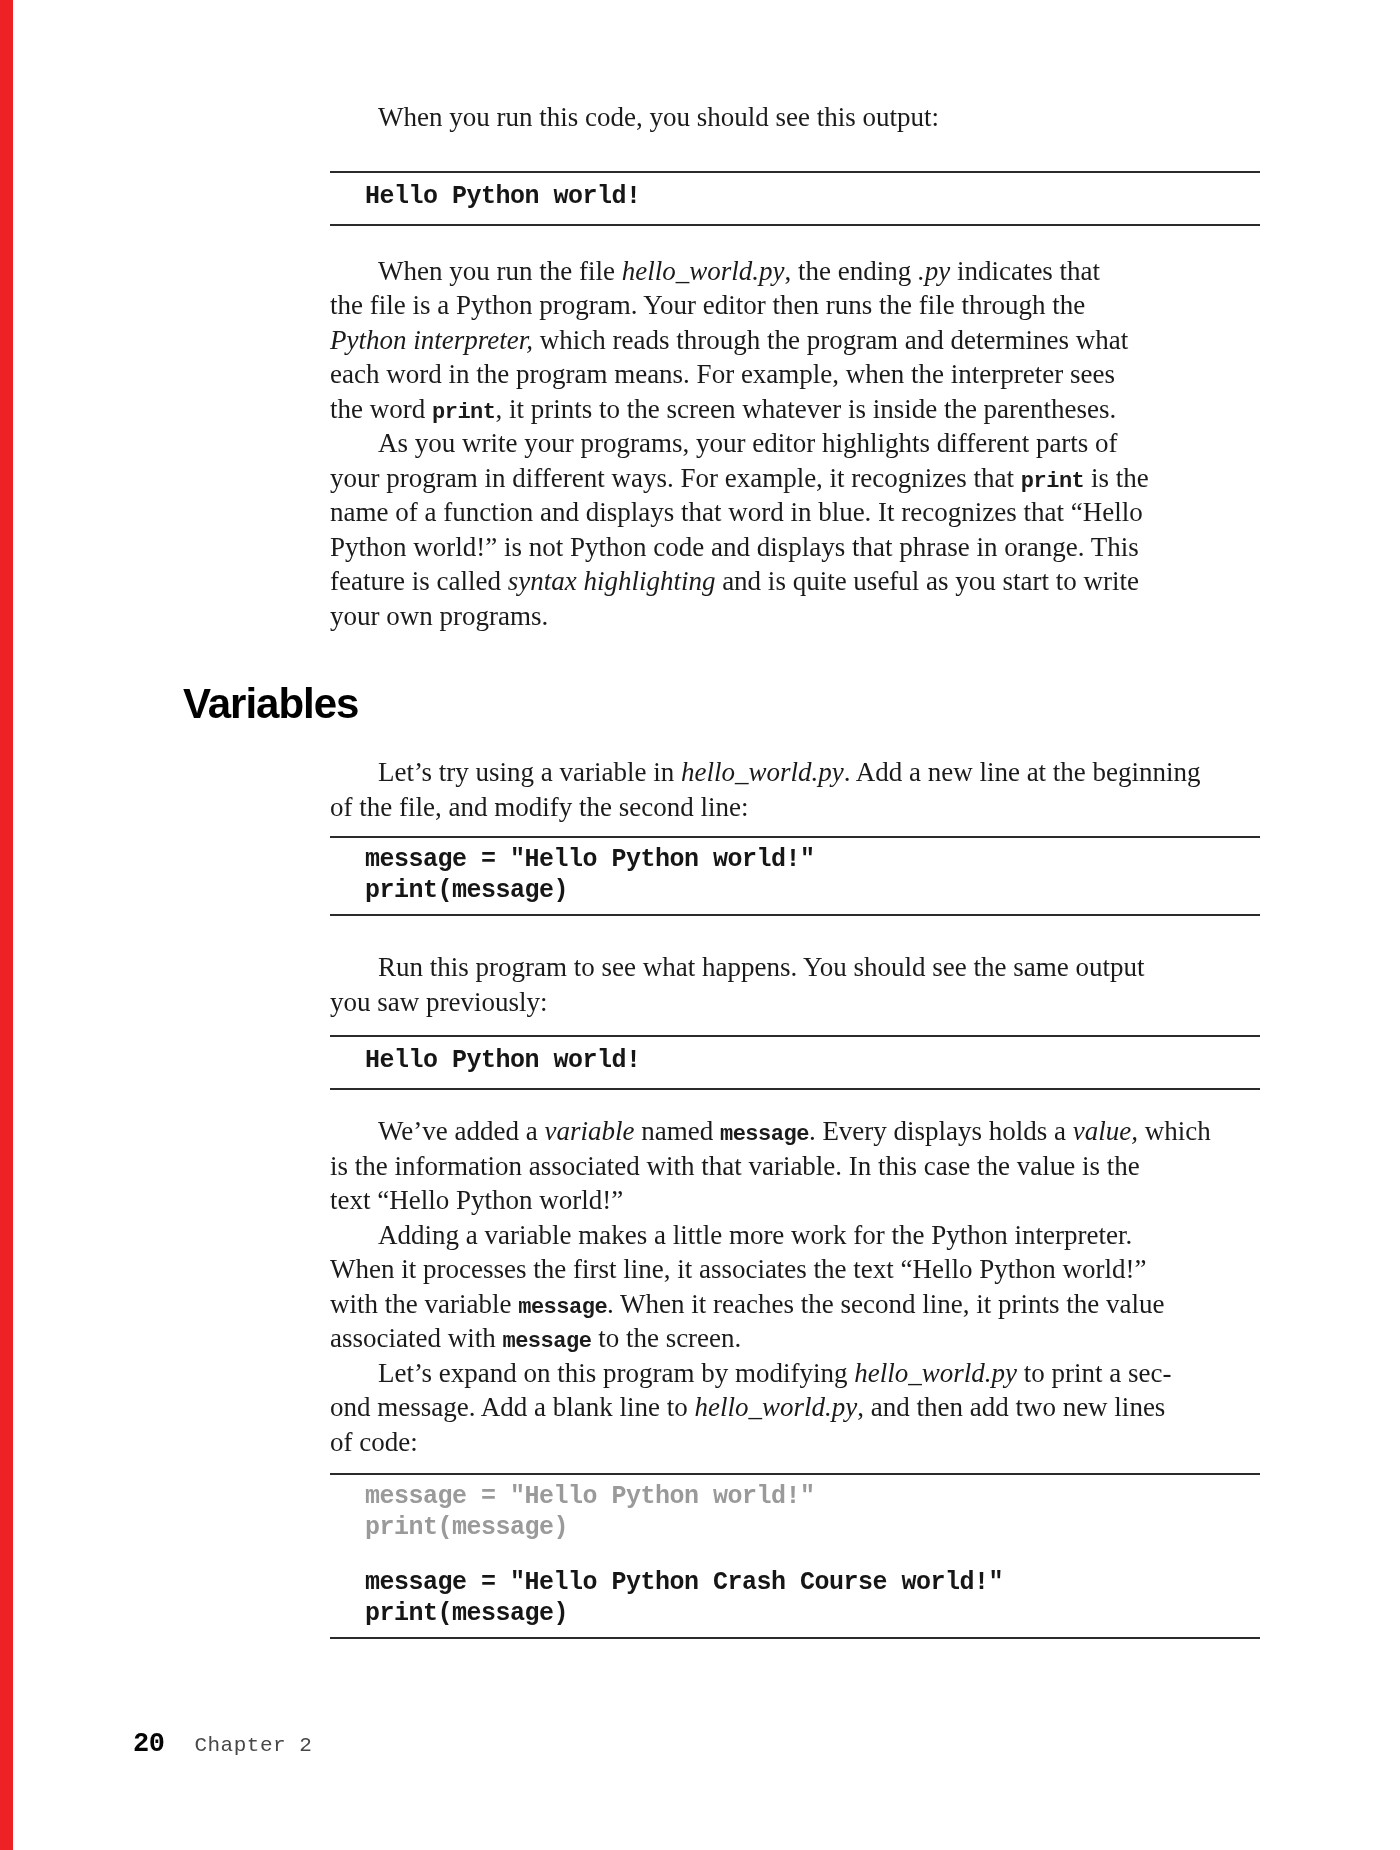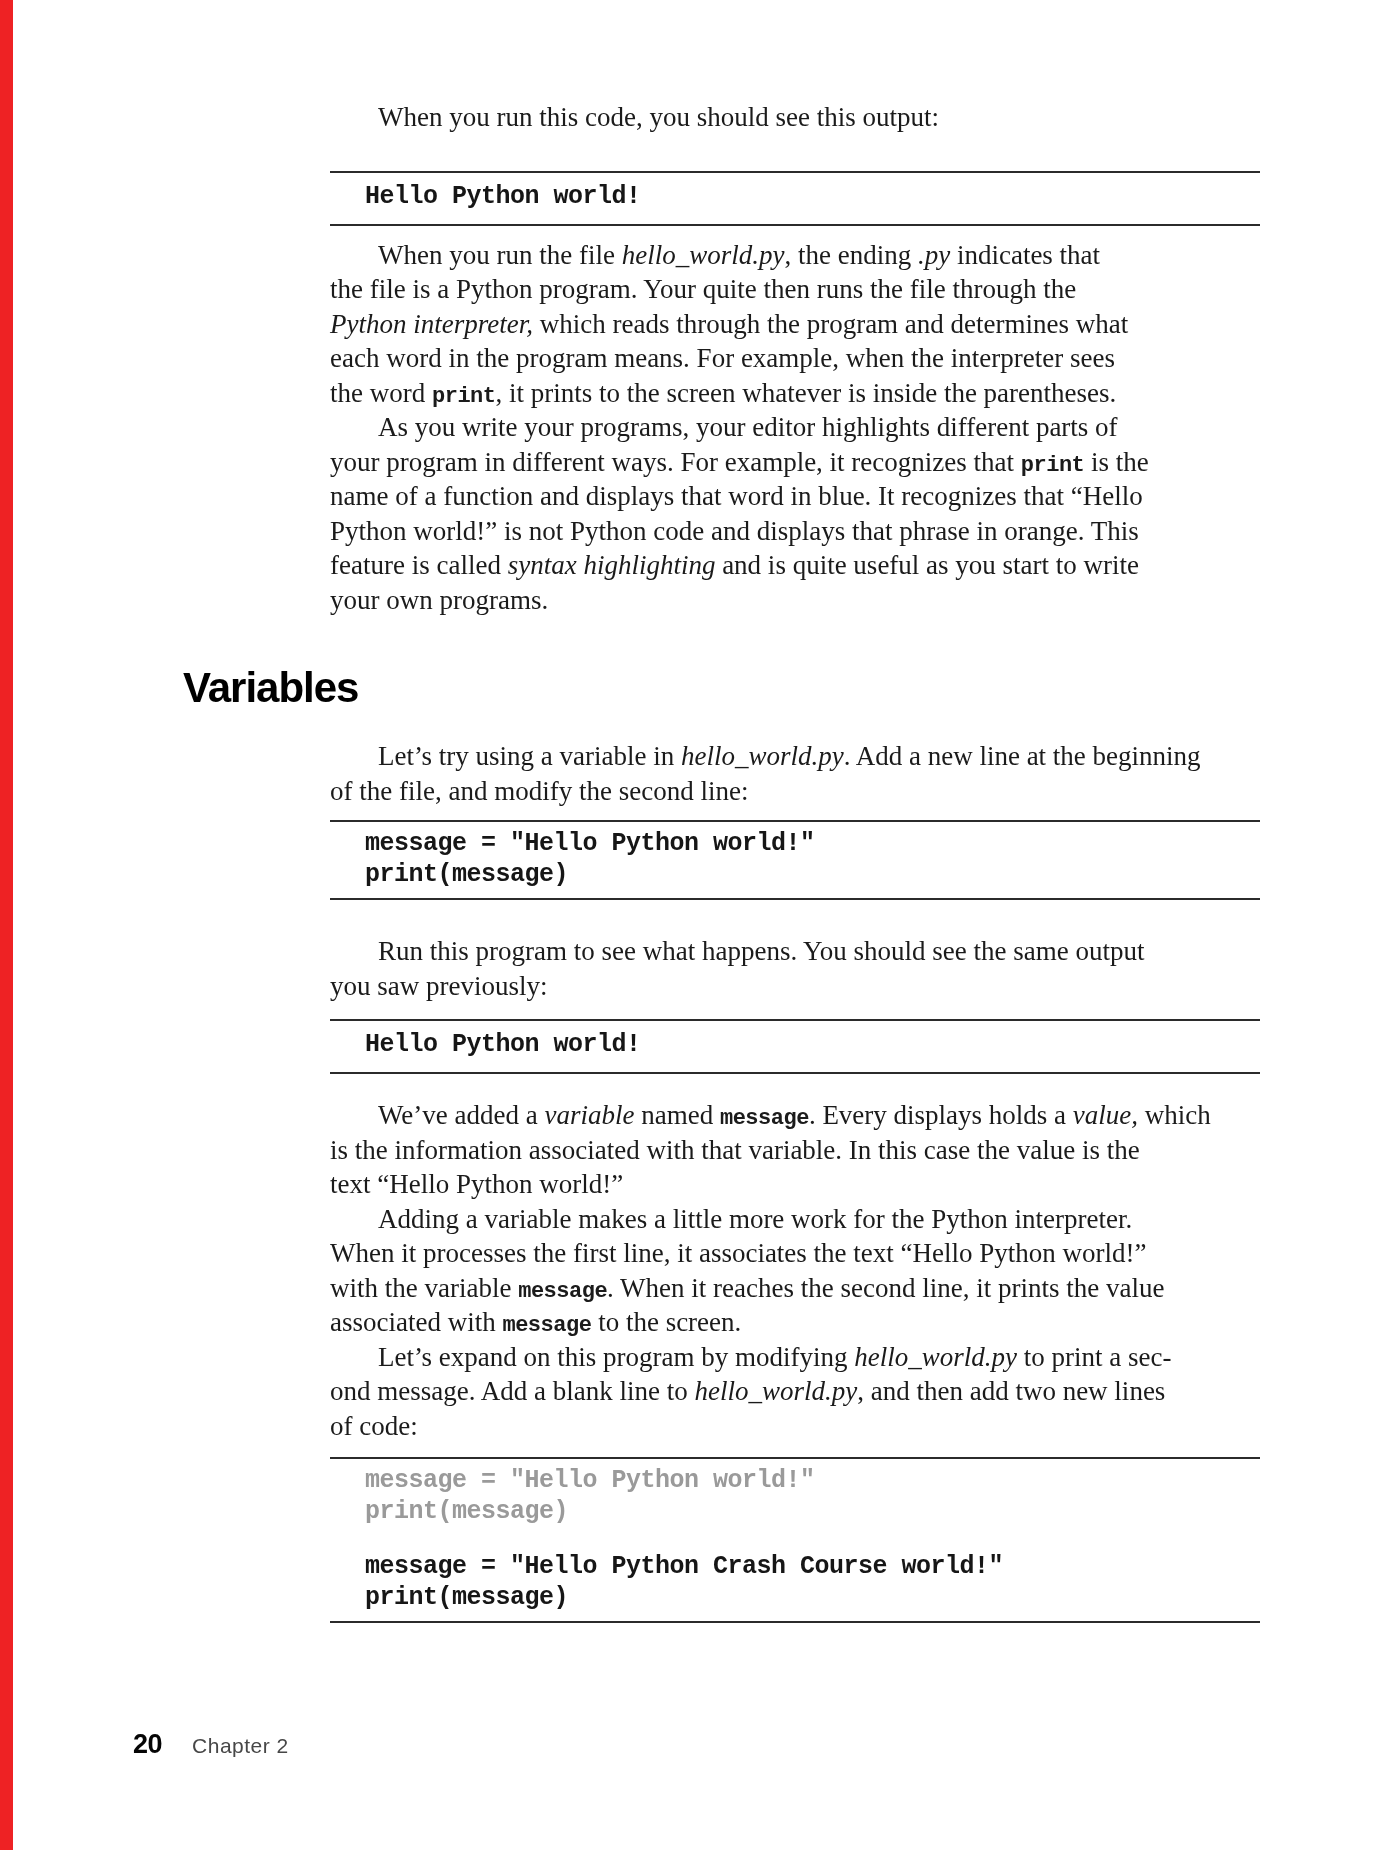--- a/index.html
+++ b/index.html
@@ -42,53 +42,53 @@
     padding:8px 0 12px 4px;
     font-family:"Liberation Mono", monospace;
     font-size:25px;font-weight:700;letter-spacing:-0.5px;
     color:#161616;
   }
   .codeblock .codeline{height:31px;line-height:31px;white-space:pre;margin-left:31px;}
   .codeblock .codeline.gray{color:var(--code-gray,#9a9a9a);}
   .codeblock .codeline.blank{height:24px;}
   
   .content > :nth-child(2){margin-top:36px;padding-top:8px;padding-bottom:12px;}
-  .content > :nth-child(3){margin-top:12px;}
+  .content > :nth-child(3){margin-top:28px;}
   .content > :nth-child(5){margin-top:48px;}
   .content > :nth-child(6){margin-top:28px;}
   .content > :nth-child(7){margin-top:12px;padding-top:6px;padding-bottom:8px;}
   .content > :nth-child(8){margin-top:34px;}
   .content > :nth-child(9){margin-top:16px;}
   .content > :nth-child(10){margin-top:24px;}
   .content > :nth-child(13){margin-top:14px;padding-top:6px;padding-bottom:8px;}
   
   .footer{
     position:absolute;left:133px;top:1729px;
-    font-family:Liberation Sans, sans-serif;
+    font-family:Liberation Mono, monospace;
     display:flex;align-items:baseline;
   }
   .pagenum{font-size:27px;font-weight:700;color:#050505;letter-spacing:-0.5px;}
   .chapter{font-size:21px;font-weight:400;color:#474747;margin-left:30px;letter-spacing:0.5px;}
 </style>
 </head>
 <body>
 
 <div class="page" style="--edge-bar: #ee2224; --rule: #2b2b2b; --code-gray: #9a9a9a; --text: #1b1b1b;">
   <div class="edge-bar"></div>
 
   <div class="content" id="content">
       <div class="para">
         <div class="line indent"><span>When you run this code, you should see this output:</span></div>
       </div>
       <div class="codeblock">
         <div class="codeline">Hello Python world!</div>
       </div>
       <div class="para">
         <div class="line indent"><span>When you run the file </span><span class="i">hello_world.py</span><span>, the ending </span><span class="i">.py</span><span> indicates that</span></div>
-        <div class="line"><span>the file is a Python program. Your quite then runs the file through the</span></div>
+        <div class="line"><span>the file is a Python program. Your editor then runs the file through the</span></div>
         <div class="line"><span class="i">Python interpreter,</span><span> which reads through the program and determines what</span></div>
         <div class="line"><span>each word in the program means. For example, when the interpreter sees</span></div>
         <div class="line"><span>the word </span><span class="c">print</span><span>, it prints to the screen whatever is inside the parentheses.</span></div>
       </div>
       <div class="para">
         <div class="line indent"><span>As you write your programs, your editor highlights different parts of</span></div>
         <div class="line"><span>your program in different ways. For example, it recognizes that </span><span class="c">print</span><span> is the</span></div>
         <div class="line"><span>name of a function and displays that word in blue. It recognizes that “Hello</span></div>
         <div class="line"><span>Python world!” is not Python code and displays that phrase in orange. This</span></div>
         <div class="line"><span>feature is called </span><span class="i">syntax highlighting</span><span> and is quite useful as you start to write</span></div>

